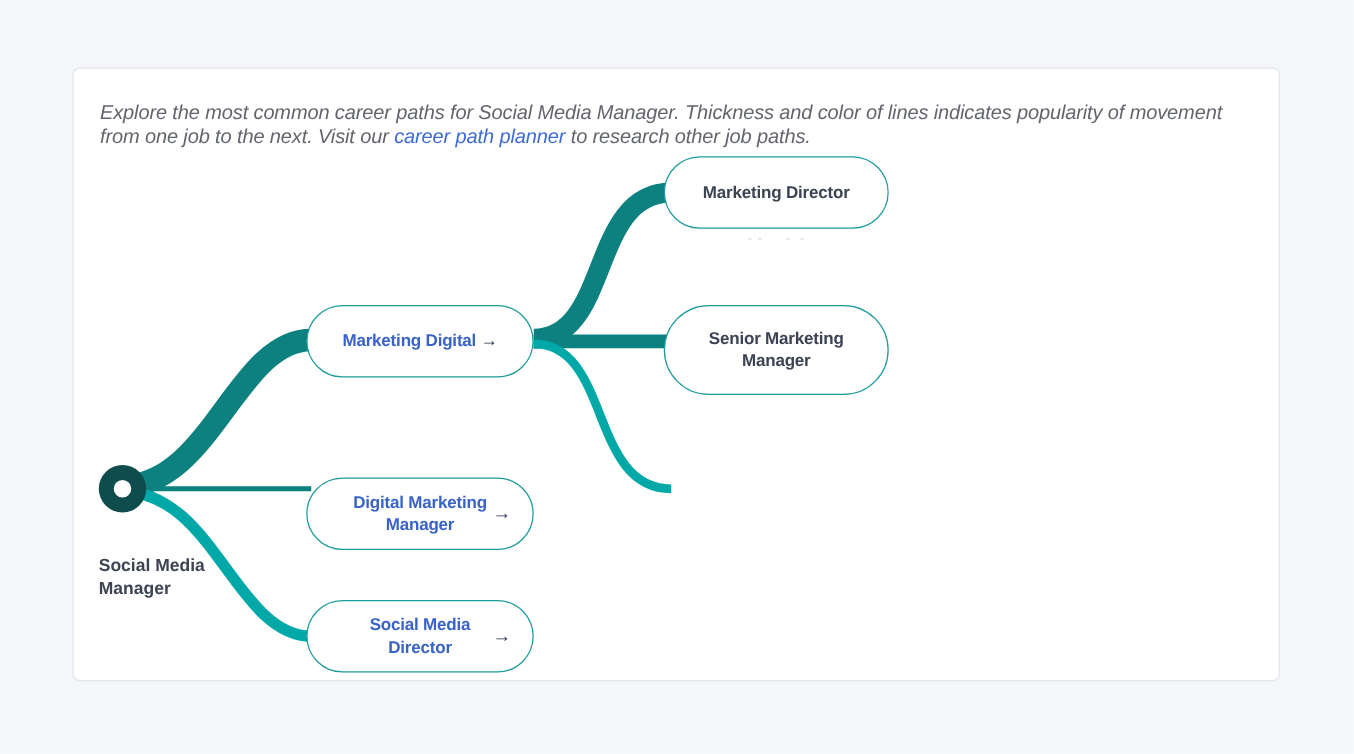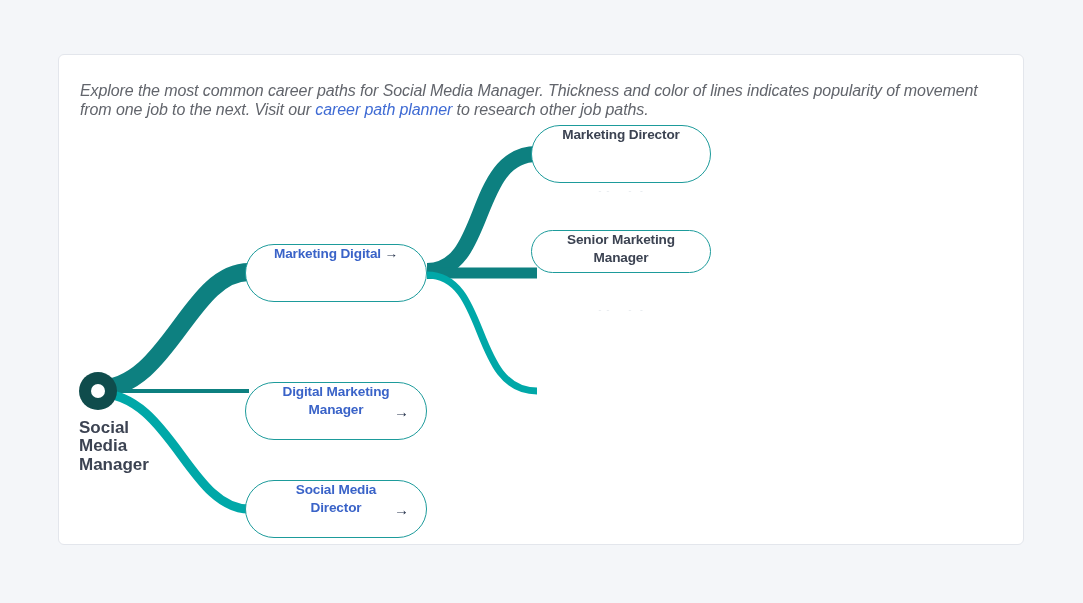--- a/index.html
+++ b/index.html
@@ -63,20 +63,21 @@
     height: 491px;
     overflow: visible;
   }
   .node {
     position: absolute;
     box-sizing: border-box;
     background: #ffffff;
     border: 1.4px solid #1d9b9b;
     border-radius: 40px;
     display: flex;
+    align-items: center;
     justify-content: center;
     z-index: 4;
   }
   .node .label {
     text-align: center;
     font-size: 13.6px;
     font-weight: bold;
     line-height: 18px;
     letter-spacing: -0.15px;
   }
@@ -116,26 +117,27 @@
     justify-content: center;
   }
   .root-node .hole {
     width: 14px;
     height: 14px;
     border-radius: 50%;
     background: #ffffff;
   }
   .root-label {
     position: absolute;
-    font-size: 17px;
+    font-size: 14px;
     font-weight: bold;
     color: #3c4352;
     line-height: 18.4px;
     width: 90px;
     z-index: 5;
+    margin-top: 24px;
   }
   .ghost-label {
     position: absolute;
     font-size: 11px;
     color: #e6eaee;
     letter-spacing: 0.5px;
     z-index: 1;
     text-align: center;
     width: 180px;
     overflow: hidden;
@@ -199,21 +201,21 @@
         <span class="arrow">→</span>
       </div>
 
       <div class="node plain-node" style="left:472px; top:70px; width:180px; height:58px;">
         <div class="label">
           <span>Marketing Director</span>
         </div>
       </div>
       <div class="ghost-label" style="left:472px; top:130px;">•&nbsp;•&nbsp;&nbsp;&nbsp;&nbsp;&nbsp;•&nbsp;&nbsp;•</div>
 
-      <div class="node plain-node" style="left:472px; top:175px; width:180px; height:43px;">
+      <div class="node plain-node" style="left:472px; top:189px; width:180px; height:72px;">
         <div class="label">
           <span>Senior Marketing</span><br>
           <span>Manager</span>
         </div>
       </div>
       <div class="ghost-label" style="left:472px; top:249px;">•&nbsp;•&nbsp;&nbsp;&nbsp;&nbsp;&nbsp;•&nbsp;&nbsp;•</div>
 
 
     </div>
   </div>

